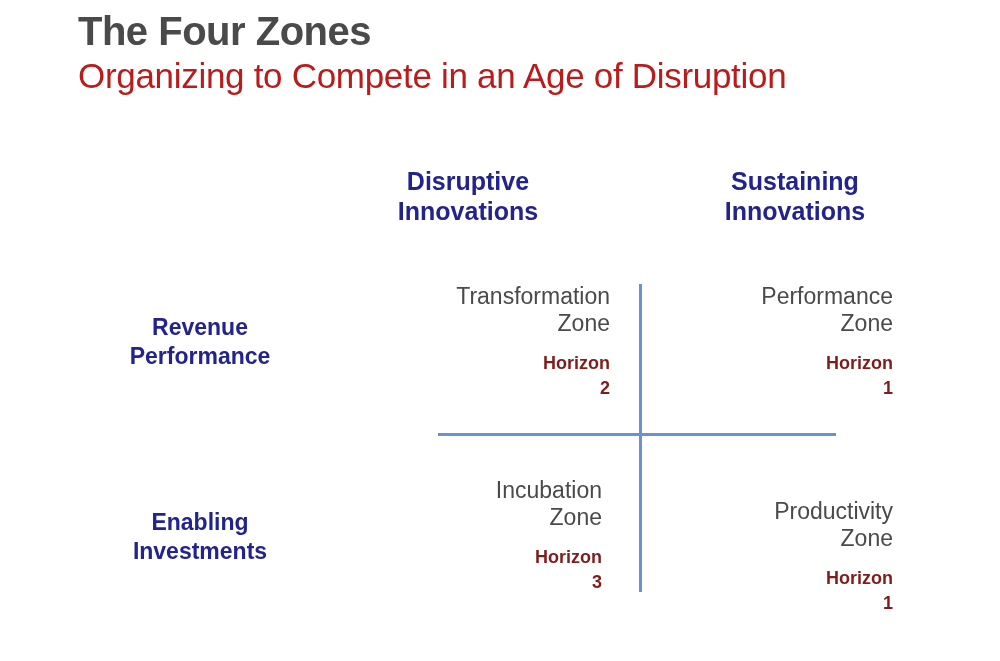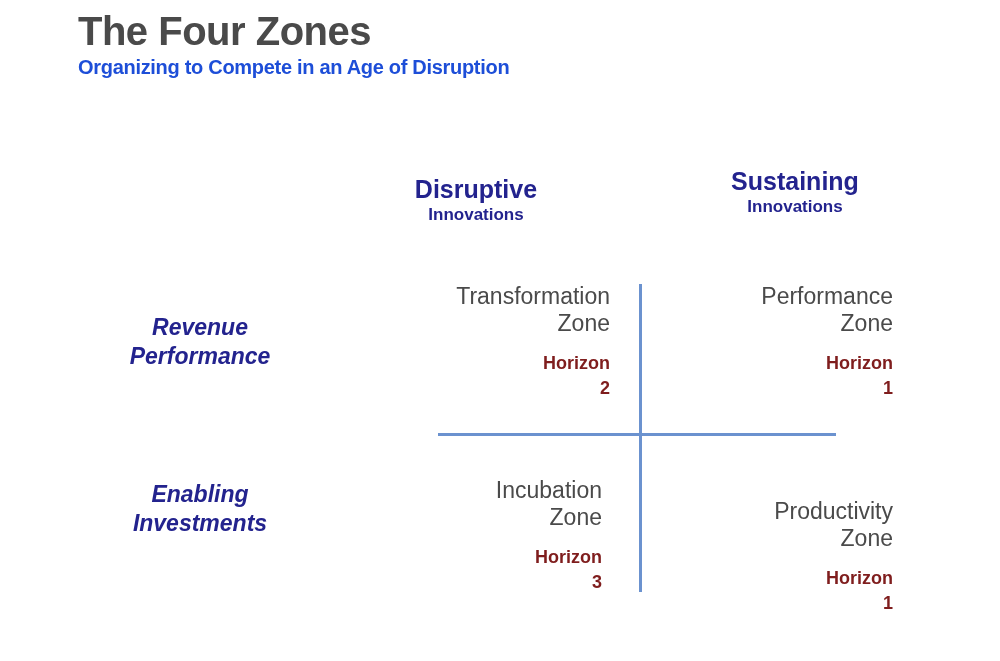--- a/index.html
+++ b/index.html
@@ -31,23 +31,23 @@
   }
   #main-title {
     font-size: 40px;
     font-weight: bold;
     color: #4a4a4a;
     letter-spacing: -0.5px;
     line-height: 1.08;
     white-space: nowrap;
   }
   #sub-title {
-    font-size: 20px;
-    font-weight: bold;
-    color: #1d4ed8;
+    font-size: 35px;
+    font-weight: normal;
+    color: #b91c1c;
     letter-spacing: -0.3px;
     line-height: 1.12;
     margin-top: 3px;
     white-space: nowrap;
   }
 
   
   #axis-vertical {
     position: absolute;
     left: 639px;
@@ -67,51 +67,49 @@
 
   
   .col-header {
     position: absolute;
     text-align: center;
     color: #23238e;
     font-weight: bold;
     line-height: 1.18;
   }
   #col-header-disruptive {
-    left: 356px;
+    left: 348px;
     top: 167px;
     width: 240px;
-    margin-top: 8px;
   }
   #col-header-sustaining {
     left: 682px;
     top: 167px;
     width: 226px;
   }
   .col-header-line1 { font-size: 25px; display: block; }
-  .col-header-line2 { font-size: 17px; display: block; }
+  .col-header-line2 { font-size: 25px; display: block; }
 
   
   .row-label {
     position: absolute;
     text-align: center;
     color: #23238e;
     font-weight: bold;
     font-size: 23px;
     line-height: 1.24;
-    font-style: italic;
   }
   #row-label-revenue {
     left: 55px;
     top: 313px;
     width: 290px;
   }
   #row-label-enabling {
     left: 55px;
-    top: 480px;
+    top: 508px;
     width: 290px;
   }
   .row-label-line { display: block; }
 
   
   .quadrant {
     position: absolute;
     text-align: right;
     width: 240px;
   }

